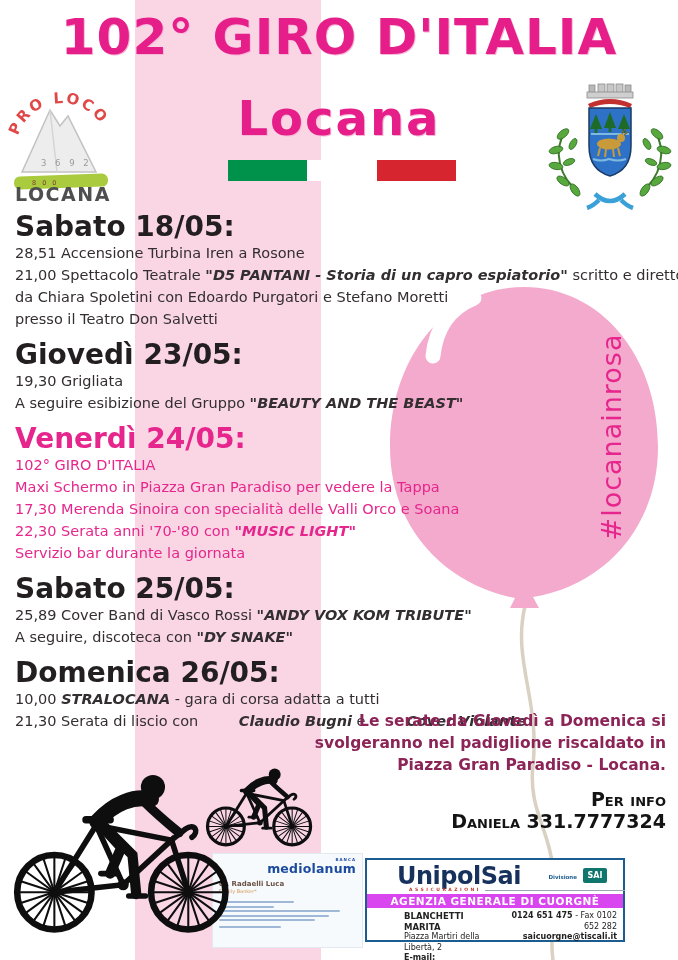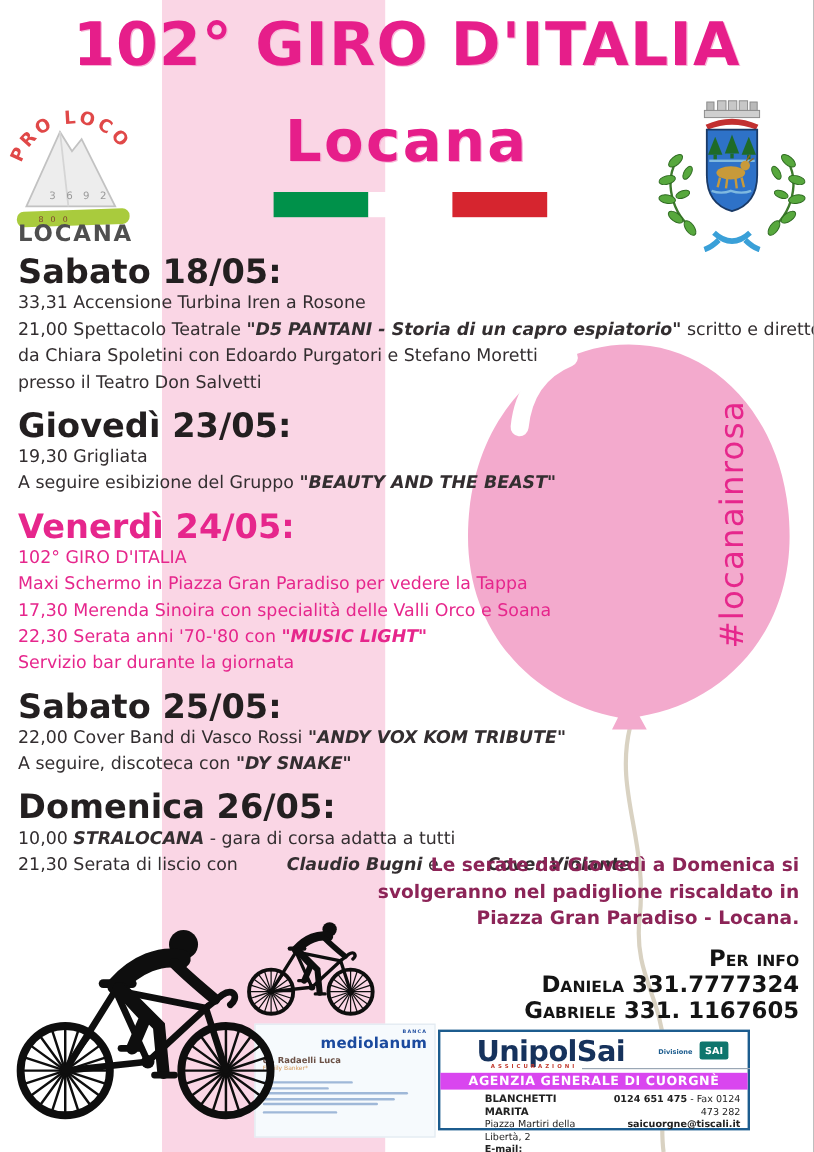--- a/index.html
+++ b/index.html
@@ -174,61 +174,60 @@
       <g stroke="#3aa0d8" stroke-width="4.5" fill="none">
         <path d="M52,112 q15,14 30,0"></path>
         <path d="M56,118 q-6,6 -12,8 M78,118 q6,6 12,8"></path>
       </g>
     </svg>
   </div>
 
   <div class="events">
       <div class="section">
         <div class="sec-heading">Sabato 18/05:</div>
-        <div class="sec-line"><span>33,31 Accensione Turbina Iren a Rosone</span></div>
+        <div class="sec-line"><span>28,51 Accensione Turbina Iren a Rosone</span></div>
         <div class="sec-line"><span>21,00 Spettacolo Teatrale </span><span class="it">"D5 PANTANI - Storia di un capro espiatorio"</span><span> scritto e diretto</span></div>
         <div class="sec-line"><span>da Chiara Spoletini con Edoardo Purgatori e Stefano Moretti</span></div>
         <div class="sec-line"><span>presso il Teatro Don Salvetti</span></div>
       </div>
       <div class="section">
         <div class="sec-heading">Giovedì 23/05:</div>
         <div class="sec-line"><span>19,30 Grigliata</span></div>
         <div class="sec-line"><span>A seguire esibizione del Gruppo </span><span class="it">"BEAUTY AND THE BEAST"</span></div>
       </div>
       <div class="section">
         <div class="sec-heading accent">Venerdì 24/05:</div>
         <div class="sec-line accent"><span>102° GIRO D'ITALIA</span></div>
         <div class="sec-line accent"><span>Maxi Schermo in Piazza Gran Paradiso per vedere la Tappa</span></div>
         <div class="sec-line accent"><span>17,30 Merenda Sinoira con specialità delle Valli Orco e Soana</span></div>
         <div class="sec-line accent"><span>22,30 Serata anni '70-'80 con </span><span class="it">"MUSIC LIGHT"</span></div>
         <div class="sec-line accent"><span>Servizio bar durante la giornata</span></div>
       </div>
       <div class="section">
         <div class="sec-heading">Sabato 25/05:</div>
-        <div class="sec-line"><span>22,00 Cover Band di Vasco Rossi </span><span class="it">"ANDY VOX KOM TRIBUTE"</span></div>
+        <div class="sec-line"><span>25,89 Cover Band di Vasco Rossi </span><span class="it">"ANDY VOX KOM TRIBUTE"</span></div>
         <div class="sec-line"><span>A seguire, discoteca con </span><span class="it">"DY SNAKE"</span></div>
       </div>
       <div class="section">
         <div class="sec-heading">Domenica 26/05:</div>
         <div class="sec-line"><span>10,00 </span><span class="it">STRALOCANA</span><span> - gara di corsa adatta a tutti</span></div>
         <div class="sec-line"><span>21,30 Serata di liscio con </span><span class="it bd">Claudio Bugni</span><span> e </span><span class="it bd">Cover Violante</span></div>
       </div>
     </div>
 
   <div class="note">
       <div>Le serate da Giovedì a Domenica si</div>
       <div>svolgeranno nel padiglione riscaldato in</div>
       <div>Piazza Gran Paradiso - Locana.</div>
     </div>
 
   <div class="info">
     <div>Per info</div>
     <div>
         <div>Daniela 331.7777324</div>
-        <div>Gabriele 331. 1167605</div>
       </div>
   </div>
 
   <svg class="riders-svg" width="678" height="960" viewBox="0 0 678 960">
     <defs>
       <g id="wheel">
         <circle r="40" fill="none" stroke="#0e0e0e" stroke-width="7"></circle>
         <g stroke="#0e0e0e" stroke-width="2.2">
           <line x1="0" y1="-37" x2="0" y2="37"></line>
           <line x1="0" y1="-37" x2="0" y2="37" transform="rotate(18)"></line>
@@ -293,19 +292,19 @@
       <div class="uni-sai">SAI</div>
     </div>
     <div class="uni-banner">AGENZIA GENERALE DI CUORGNÈ</div>
     <div class="uni-info">
       <div class="uni-left">
         <div class="uni-name">BLANCHETTI MARITA</div>
         <div>Piazza Martiri della Libertà, 2</div>
         <div class="uni-bold">E-mail:</div>
       </div>
       <div class="uni-right">
-        <div><span class="uni-bold">0124 651 475</span><span> - Fax 0124 473 282</span></div>
+        <div><span class="uni-bold">0124 651 475</span><span> - Fax 0102 652 282</span></div>
         <div class="uni-bold">saicuorgne@tiscali.it</div>
       </div>
     </div>
   </div>
 
 </div>
 
 </body></html>

